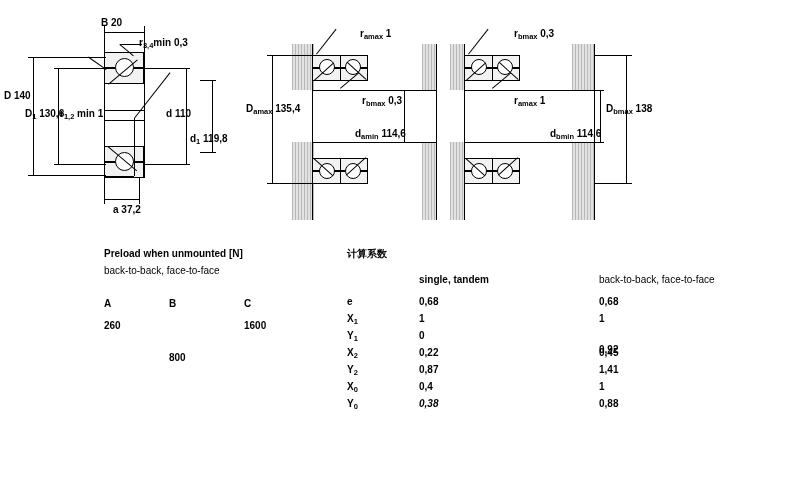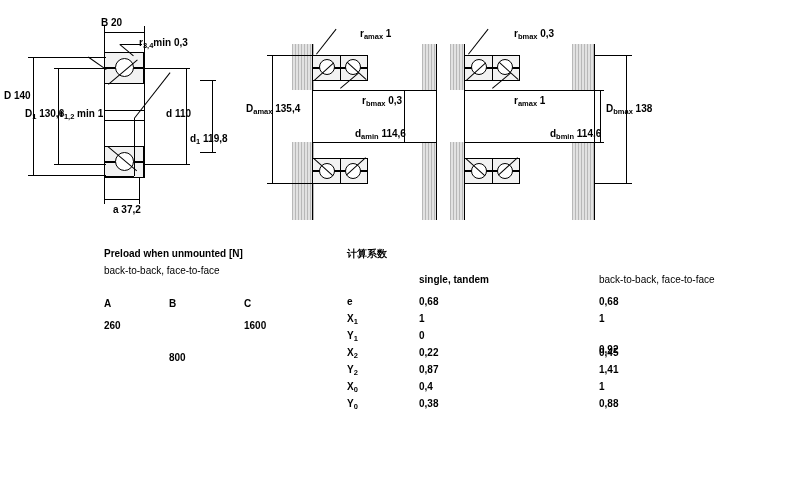--- a/index.html
+++ b/index.html
@@ -239,15 +239,15 @@
 
   <div class="lbl bold" style="left:0px;top:116px;">Y<span class="sub">2</span></div>
   <div class="lbl bold" style="left:72px;top:116px;">0,87</div>
   <div class="lbl bold" style="left:252px;top:116px;">1,41</div>
 
   <div class="lbl bold" style="left:0px;top:133px;">X<span class="sub">0</span></div>
   <div class="lbl bold" style="left:72px;top:133px;">0,4</div>
   <div class="lbl bold" style="left:252px;top:133px;">1</div>
 
   <div class="lbl bold" style="left:0px;top:150px;">Y<span class="sub">0</span></div>
-  <div class="lbl bold" style="left:72px;top:150px;">0,38</div>
+  <div class="lbl bold" style="left:72px;top:150px;font-style:italic;">0,38</div>
   <div class="lbl bold" style="left:252px;top:150px;">0,88</div>
 </div>
 
 </body></html>

